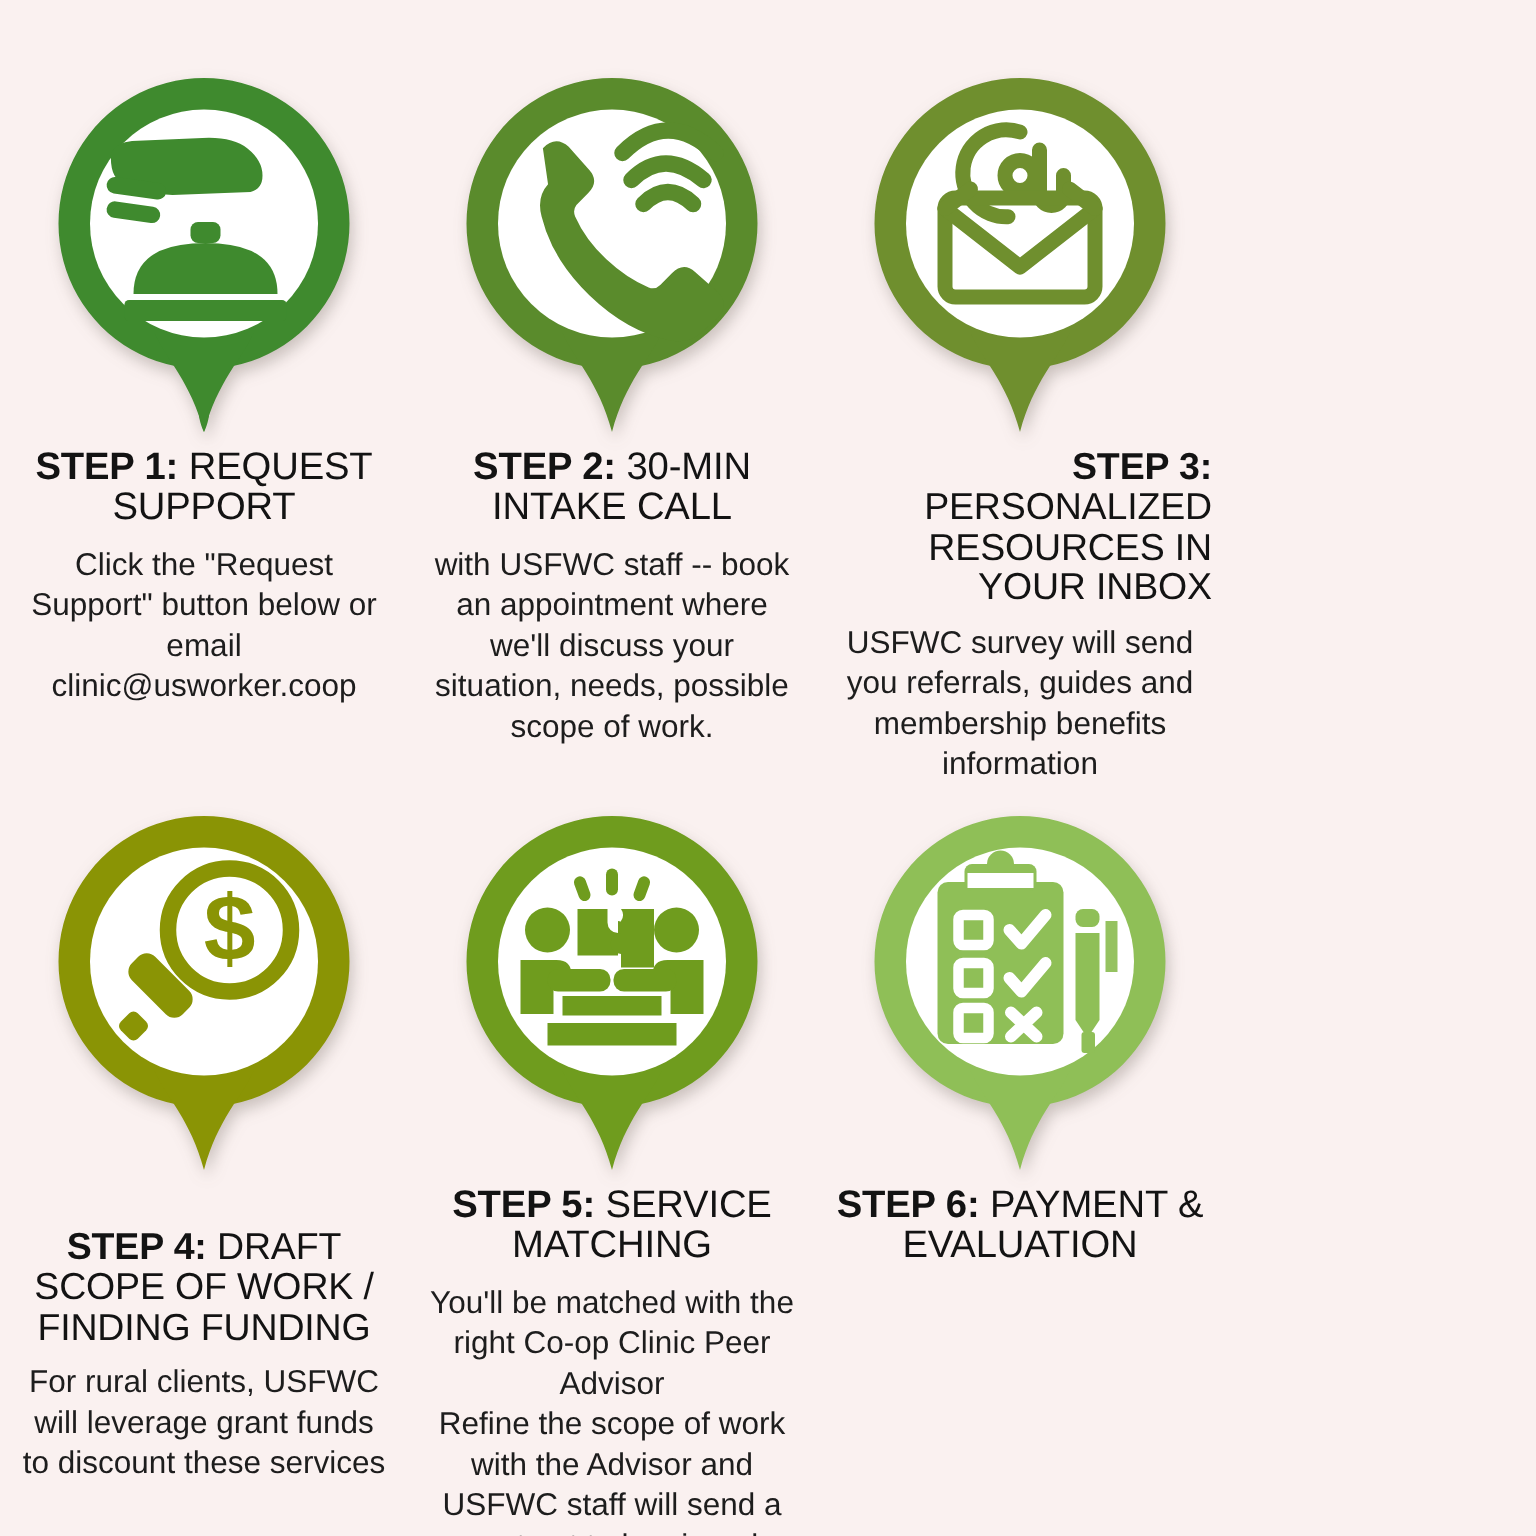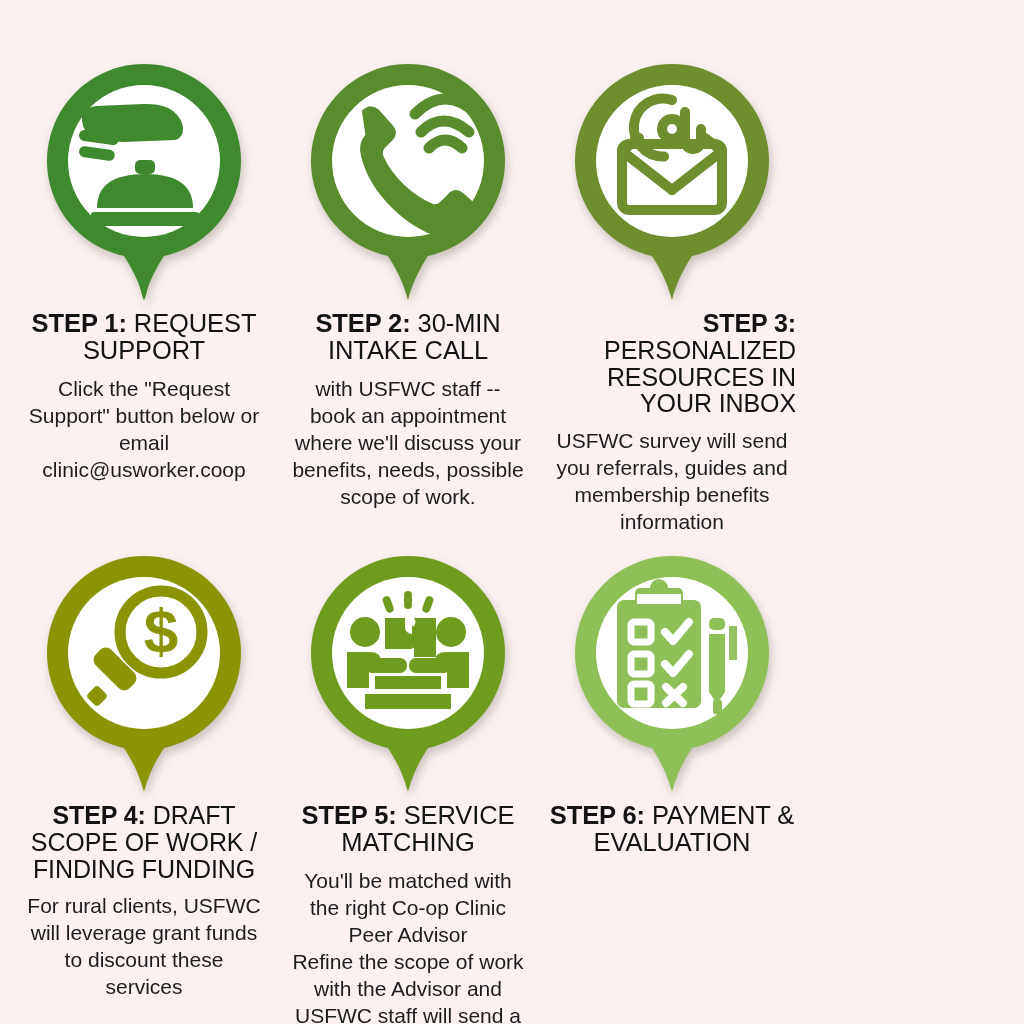--- a/index.html
+++ b/index.html
@@ -15,21 +15,21 @@
     overflow: hidden;
   }
 
   #grid {
     width: 816px;
     height: 1024px;
     display: grid;
     grid-template-columns: repeat(3, 1fr);
     grid-template-rows: 492px 532px;
     box-sizing: border-box;
-    padding: 12px;
+    padding: 0;
   }
 
   .step {
     position: relative;
     display: flex;
     flex-direction: column;
     align-items: center;
     box-sizing: border-box;
     padding: 0 6px;
   }
@@ -84,21 +84,21 @@
   
   .c1 .texts { max-width: 300px; }
   .c2 .texts { max-width: 300px; }
   .c3 .texts { max-width: 330px; }
 
   .r2.c1 .texts { max-width: 330px; }
   .r2.c2 .texts { max-width: 280px; }
   .r2.c3 .texts { max-width: 290px; text-align: center; }
 
   .r1.c3 .step-title { font-size: 25px; text-align: right; }
-  .r2.c1 .step-title { font-size: 25px; }
+  .r2.c1 .step-title { font-size: 25px; margin-top: 28px; }
 </style>
 </head>
 <body>
 
 <div id="grid">
 
   <div class="step r1 c1">
     <div class="pin-wrap">
       <svg class="pin-svg" viewBox="0 0 210 248">
         <path d="M105 8 A97 97 0 1 1 104.99 8 Z M105 196 C101 218 99 232 105 244 C111 232 109 218 105 196 Z" fill="#3f8a2e"></path>
@@ -135,21 +135,21 @@
           <path d="M126 100 q16 -16 33 0" fill="none" stroke="#5a8b2c" stroke-width="11" stroke-linecap="round" transform="translate(0,-8)"></path>
           <path d="M112 66 q30 -30 62 0" fill="none" stroke="#5a8b2c" stroke-width="11" stroke-linecap="round" transform="translate(0,-8)"></path>
         </g>
       </svg>
     </div>
     <div class="texts">
       <div class="step-title">
         <span class="num">STEP 2:</span> 
         <span>30-MIN INTAKE CALL</span>
       </div>
-      <p class="step-body">with USFWC staff -- book an appointment where we'll discuss your benefits, needs, possible scope of work.</p>
+      <p class="step-body">with USFWC staff -- book an appointment where we'll discuss your situation, needs, possible scope of work.</p>
     </div>
   </div>
 
   <div class="step r1 c3">
     <div class="pin-wrap">
       <svg class="pin-svg" viewBox="0 0 210 248">
         <path d="M105 8 A97 97 0 1 1 104.99 8 Z" fill="#6f8f2e"></path>
         <path d="M72 178 C80 196 96 210 105 244 C114 210 130 196 138 178 Z" fill="#6f8f2e"></path>
         <circle cx="105" cy="105" r="76" fill="#ffffff"></circle>
         <g fill="none" stroke="#6f8f2e" stroke-width="10" stroke-linecap="round" stroke-linejoin="round">

